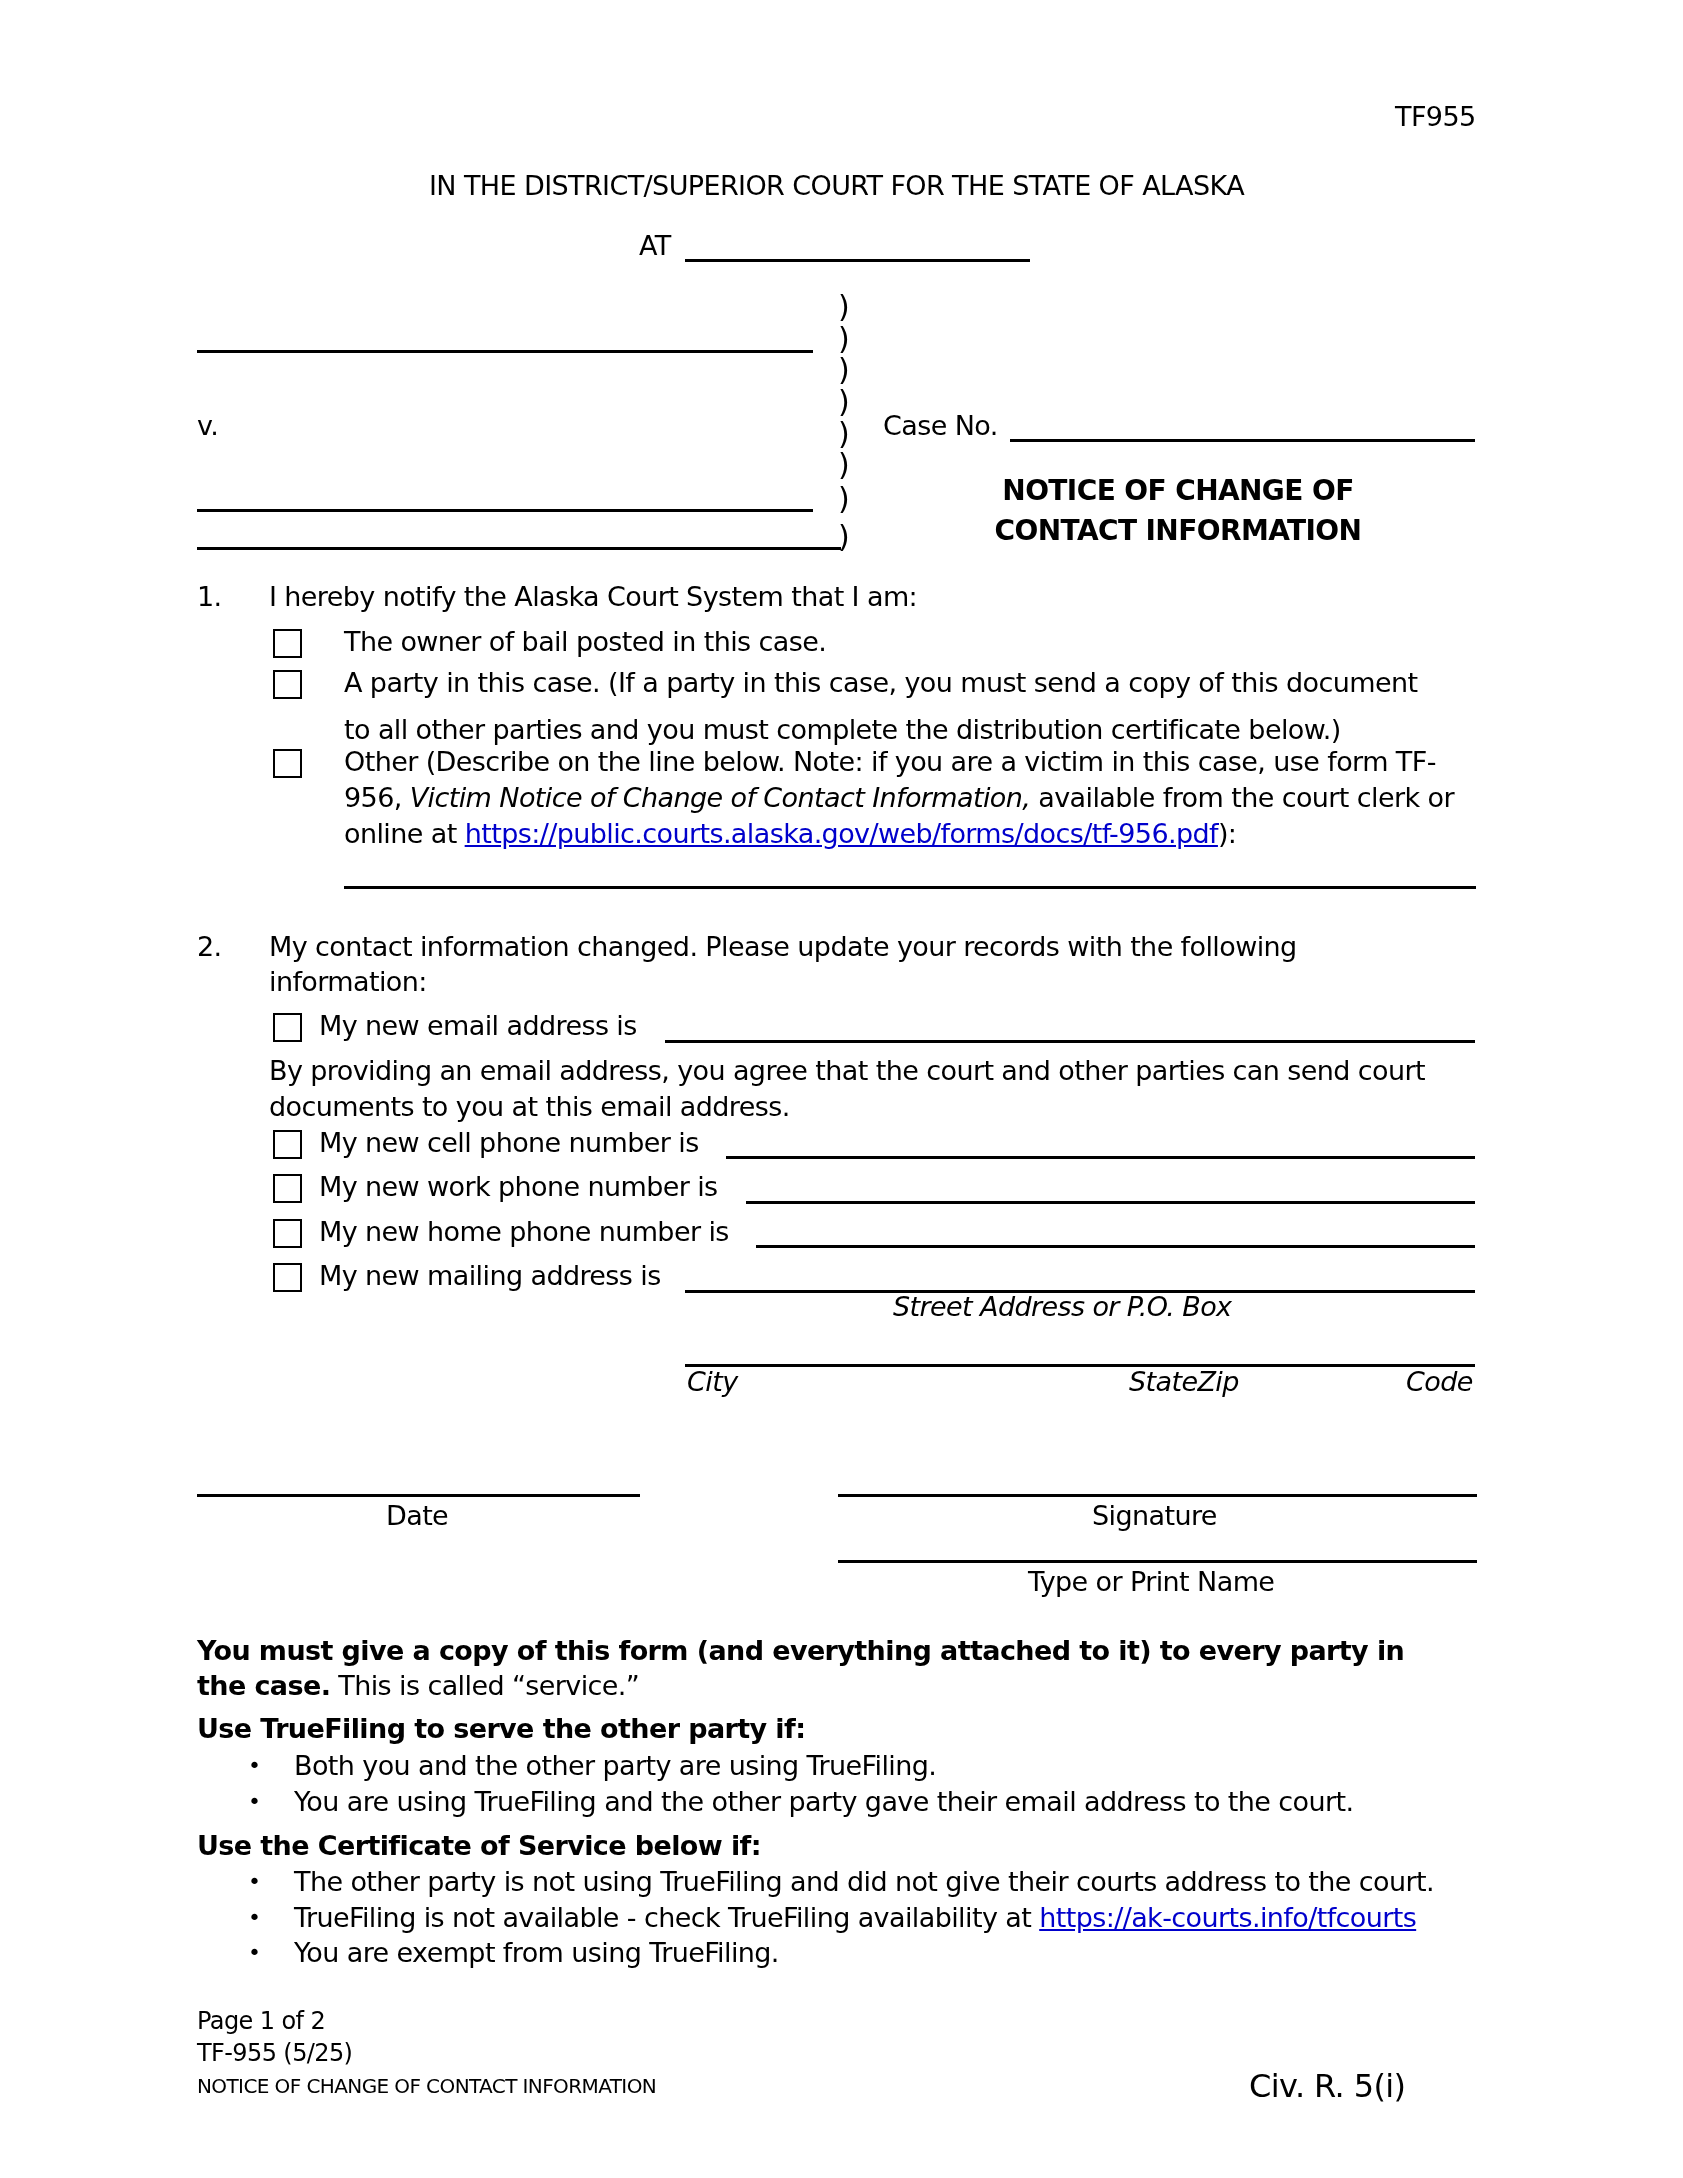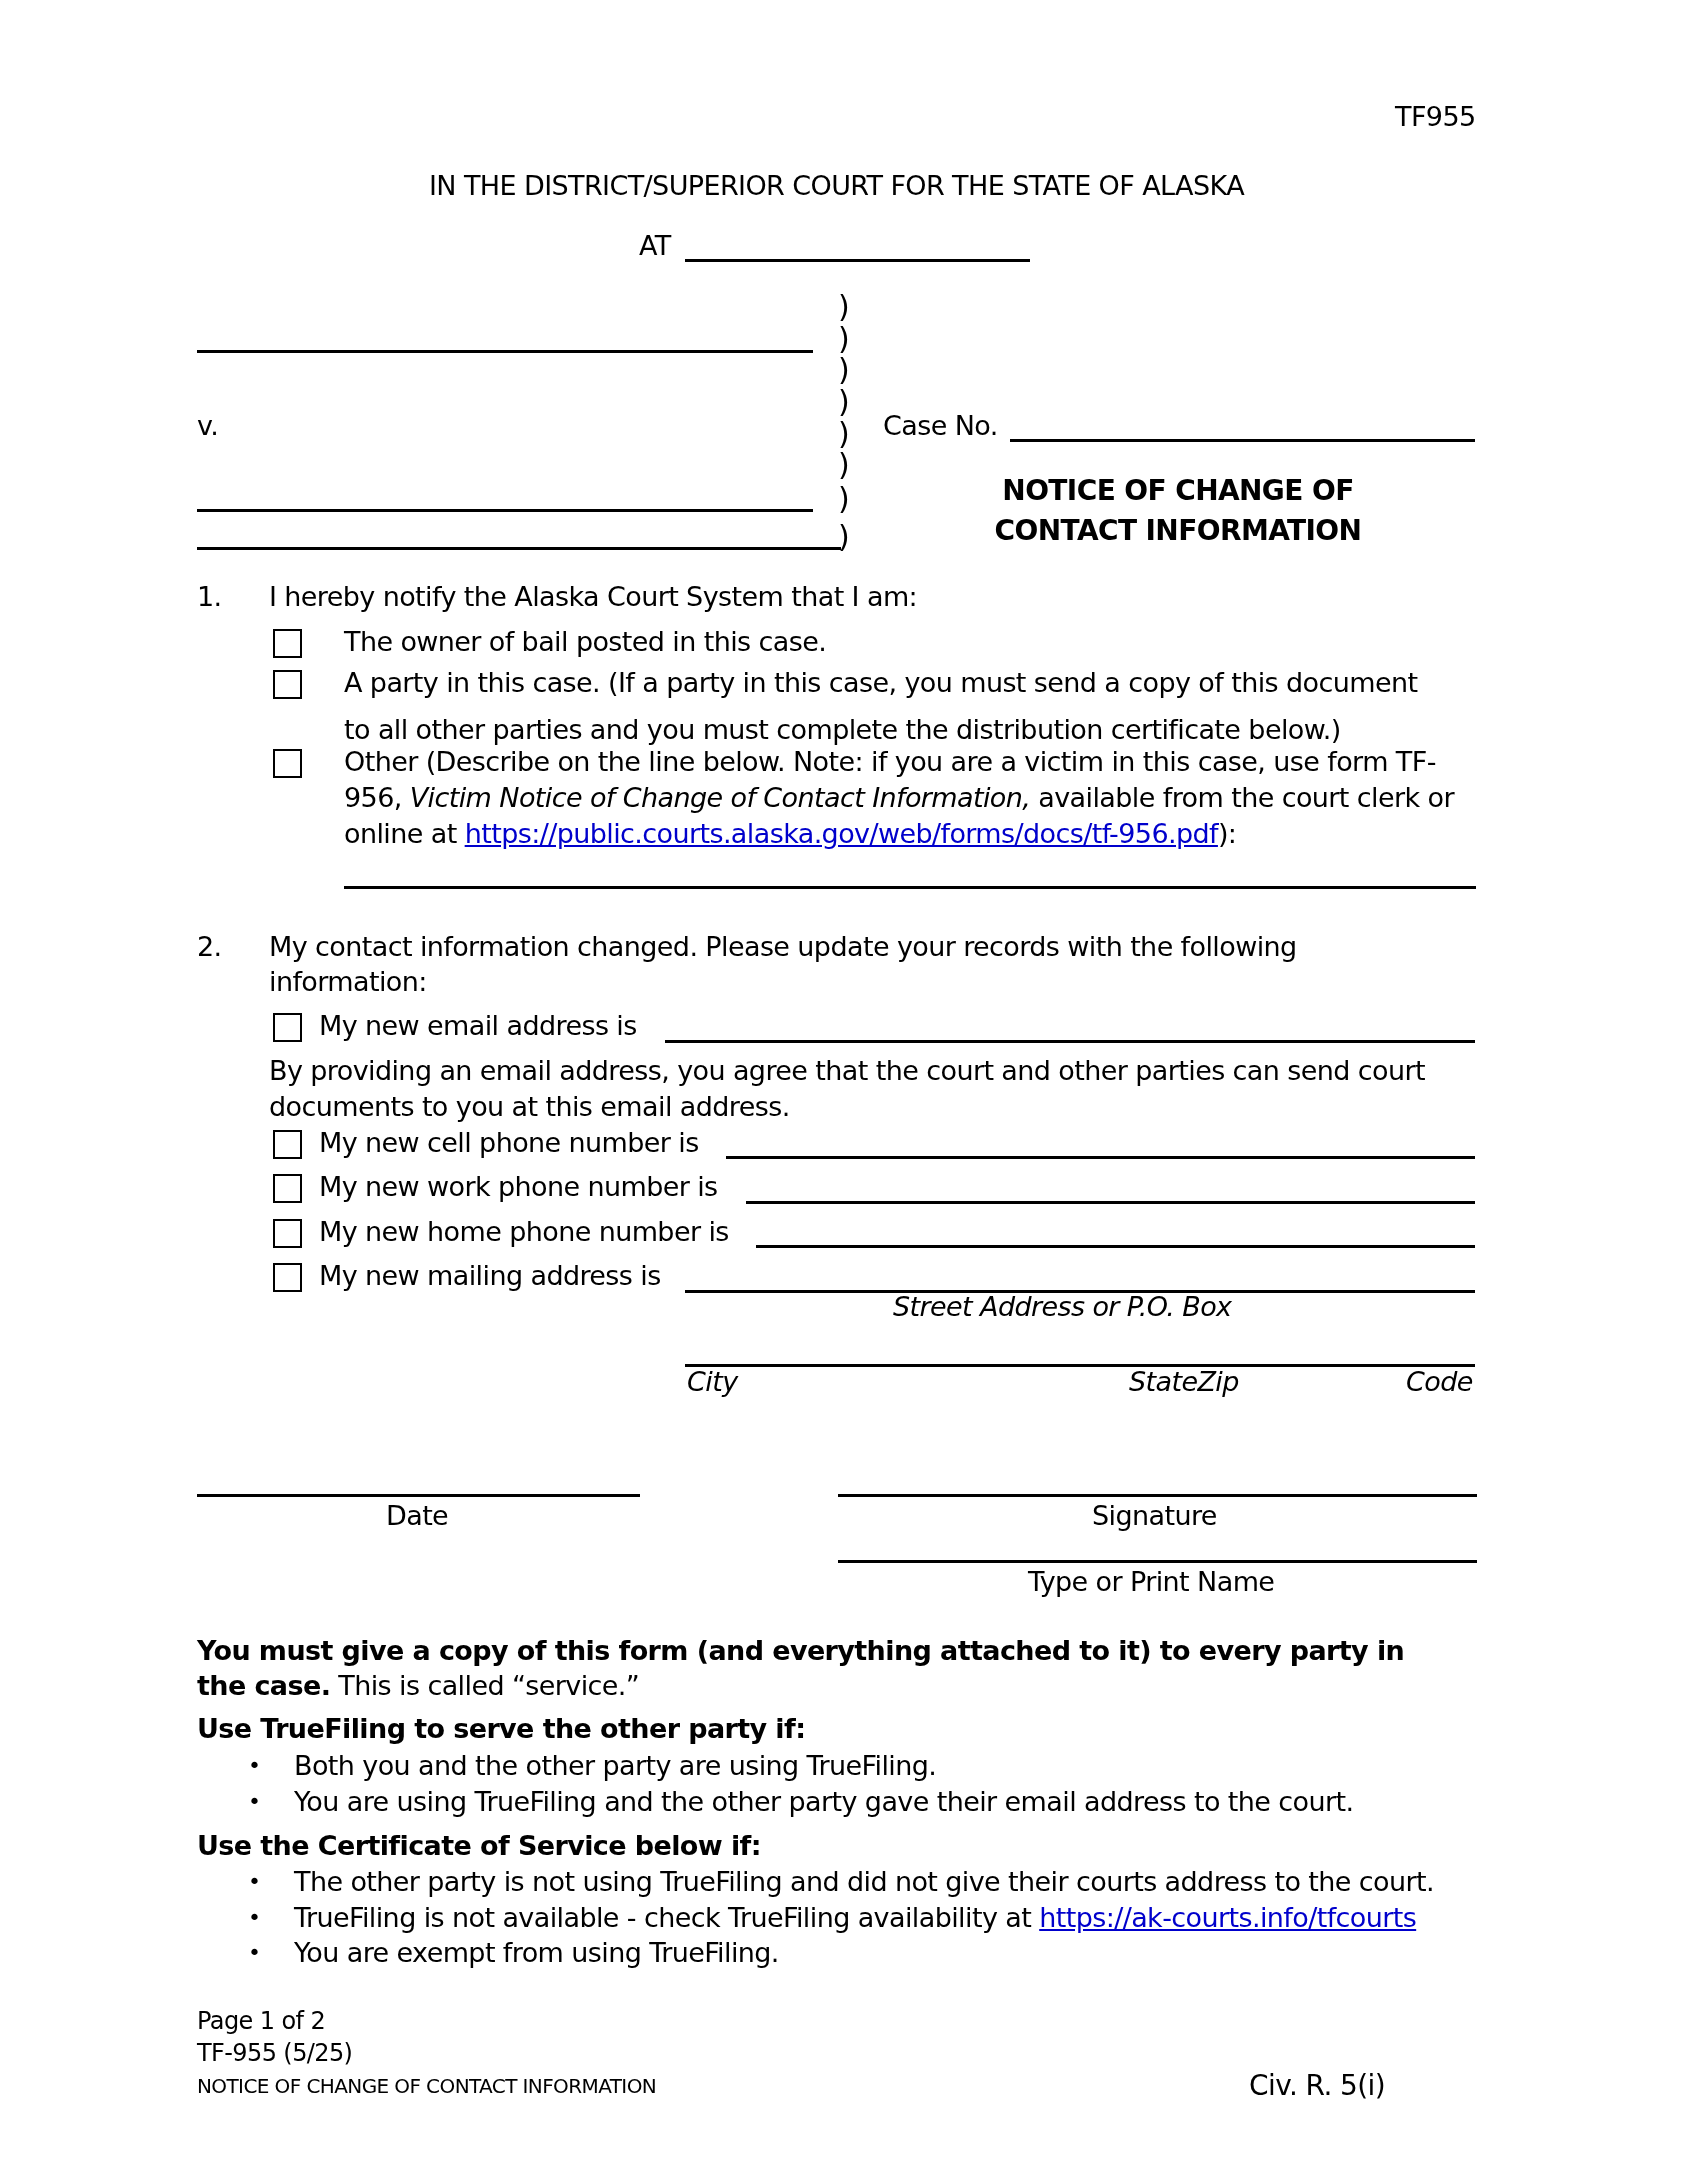--- a/index.html
+++ b/index.html
@@ -133,16 +133,16 @@
   <div class="bullet" style="left:248px; top:1864px;">•</div>
   <div class="t" style="left:294px; top:1864px;">The other party is not using TrueFiling and did not give their courts address to the court.</div>
   <div class="bullet" style="left:248px; top:1900px;">•</div>
   <div class="t" style="left:294px; top:1900px;"><span>TrueFiling is not available - check TrueFiling availability at </span><span class="lnk">https://ak-courts.info/tfcourts</span></div>
   <div class="bullet" style="left:248px; top:1935px;">•</div>
   <div class="t" style="left:294px; top:1935px;">You are exempt from using TrueFiling.</div>
 
   <div class="t" style="left:197px; top:2005px; font-size:24px; line-height:32px;">Page 1 of 2</div>
   <div class="t" style="left:197px; top:2037px; font-size:24px; line-height:32px;">TF-955 (5/25)</div>
   <div class="t" style="left:197px; top:2070px; font-size:20px; line-height:32px;">NOTICE OF CHANGE OF CONTACT INFORMATION</div>
-  <div class="t" style="left:1249px; top:2070px; font-size:28px; line-height:32px;">Civ. R. 5(i)</div>
+  <div class="t" style="left:1249px; top:2070px; font-size:32px; line-height:32px;">Civ. R. 5(i)</div>
 
 </div>
 
 
 </body></html>

